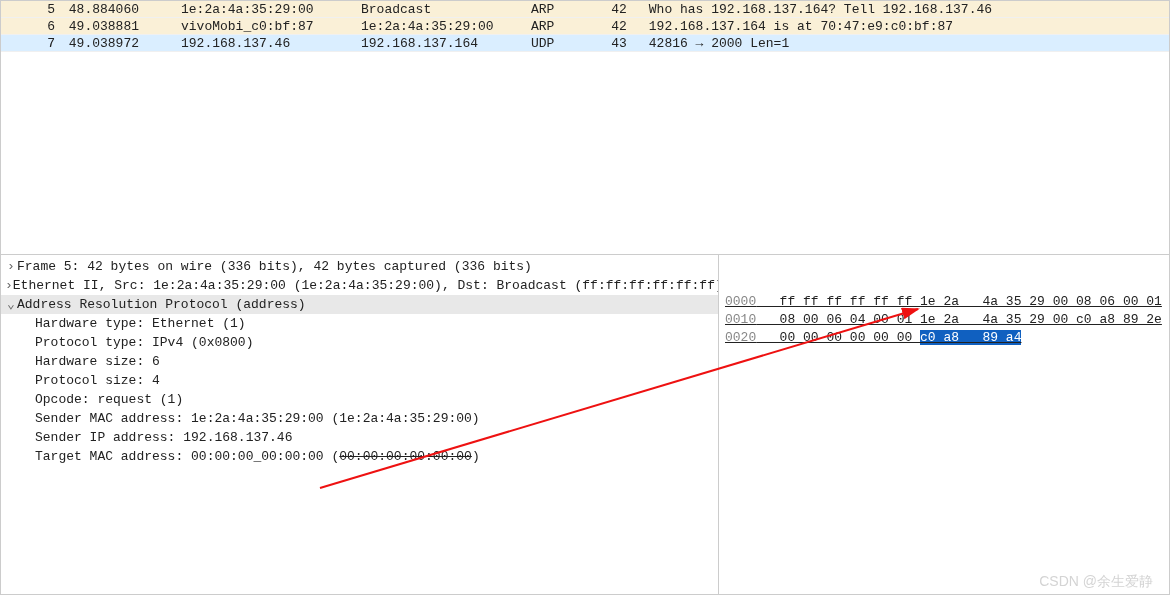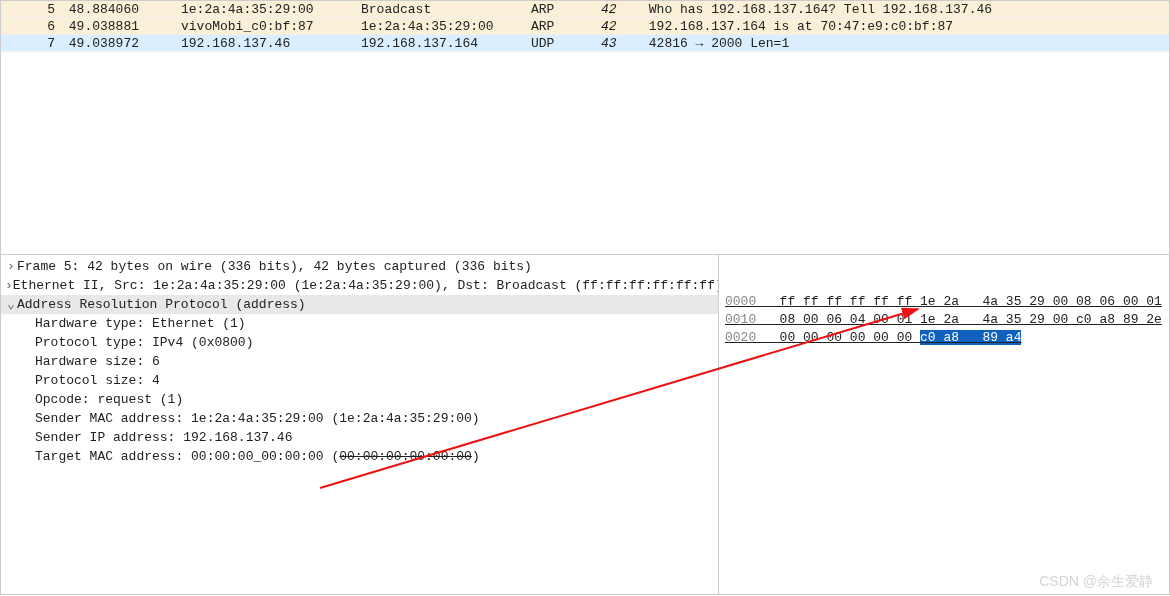--- a/index.html
+++ b/index.html
@@ -9,21 +9,21 @@
   .details-pane { width: 718px; border-right:1px solid #ccc; overflow:hidden; position:relative; background:#fff;}
   .bytes-pane  { flex:1; overflow:hidden; white-space:pre; padding:2px 6px; line-height:18px; background:#fff; position:relative;}
   
   .pkt-row { display:flex; height:17px; line-height:17px; white-space:pre; border-bottom:1px solid #f0f0f0;}
   .pkt-row span{ overflow:hidden; }
   .c-no   { width:60px;  text-align:right; padding-right:6px;}
   .c-time { width:120px; }
   .c-src  { width:180px; }
   .c-dst  { width:170px; }
   .c-proto{ width:70px; }
-  .c-len  { width:40px; text-align:left; padding-right:4px;font-style:italic;}
+  .c-len  { width:40px; text-align:center; padding-right:4px;}
   .c-info { flex:1; }
   .proto-arp { background:#faf0d7; }
   .proto-udp { background:#daeeff; }
   
   .tree { padding:2px 0; line-height:19px; }
   .tree-row { white-space:pre; padding-left:4px; height:19px; display:flex; align-items:center;}
   .caret { display:inline-block; width:12px; color:#666; text-align:center;}
   .tree-row.sel { background:#cfe8ff; }
   .tree-row.hdr-sel { background:#e8e8e8; }
   .indent1 { padding-left:34px; }

